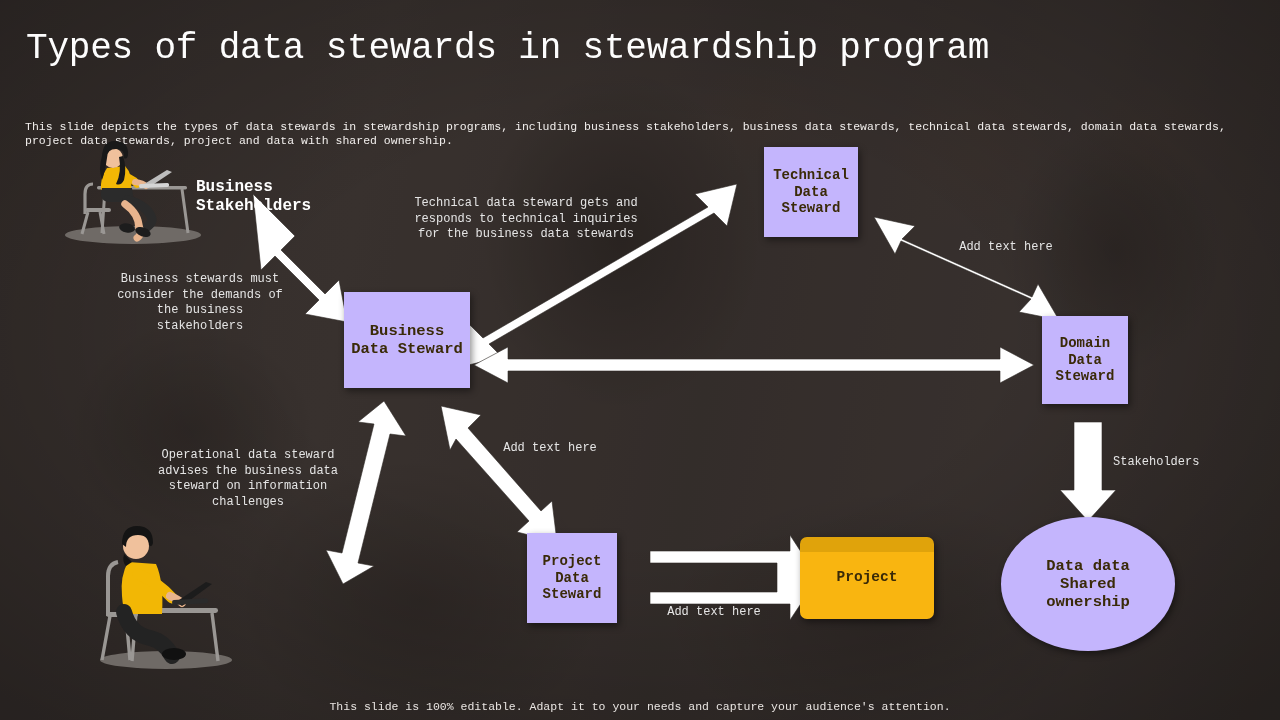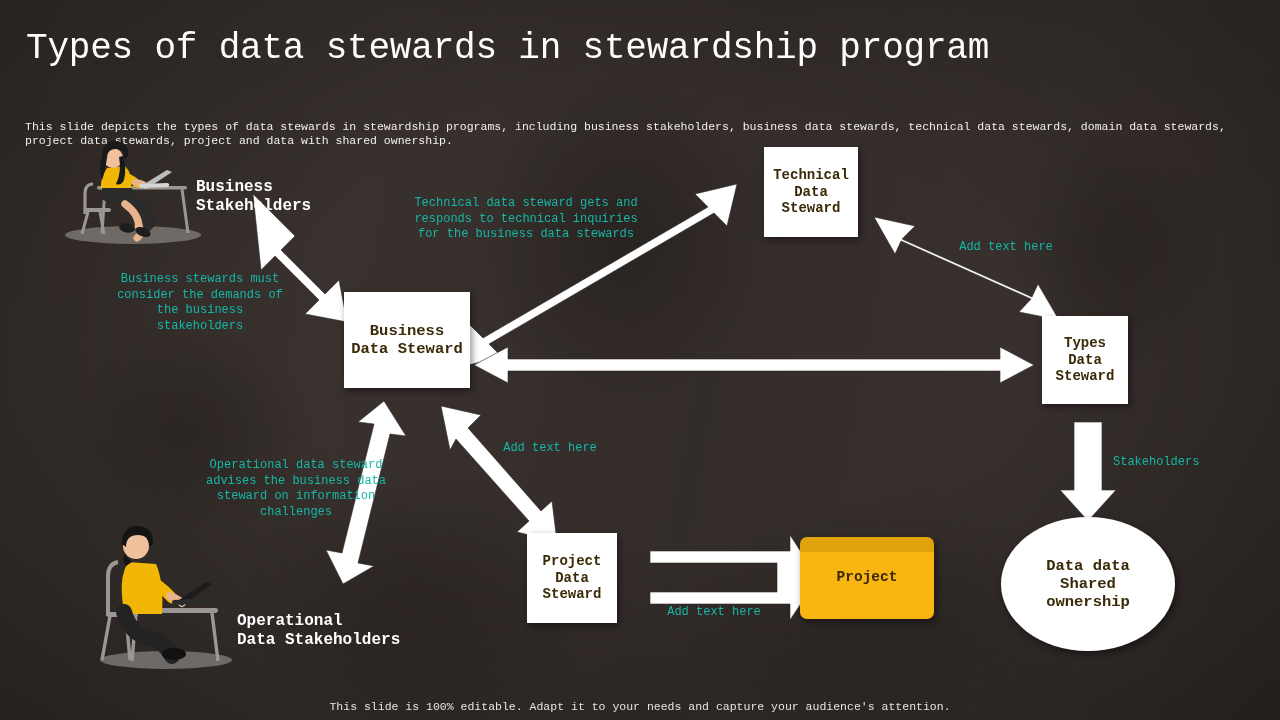--- a/index.html
+++ b/index.html
@@ -79,21 +79,21 @@
     right: 0;
     top: 700px;
     text-align: center;
     font-size: 11.5px;
     color: #e8e4e1;
   }
 
   
   .node {
     position: absolute;
-    background: #ffffff;
+    background: #c4b5fd;
     color: #3a2a08;
     display: flex;
     align-items: center;
     justify-content: center;
     text-align: center;
     font-weight: bold;
     line-height: 1.18;
     box-shadow: 2px 3px 7px rgba(0,0,0,0.45);
     white-space: pre-line;
   }
@@ -121,38 +121,38 @@
   }
   #node-shared-ownership {
     left: 1001px; top: 517px; width: 174px; height: 134px;
     border-radius: 50%;
     font-size: 15.5px;
   }
 
   
   .caption {
     position: absolute;
-    color: #14b8a6;
+    color: #e5e5e5;
     font-size: 12px;
     line-height: 15.5px;
     text-align: center;
     white-space: pre-line;
   }
   .label-bold {
     position: absolute;
     color: #ffffff;
     font-weight: bold;
     font-size: 16px;
     line-height: 19px;
     white-space: pre-line;
   }
   #cap-business-stewards { left: 112px; top: 272px; width: 176px; }
   #cap-technical { left: 406px; top: 196px; width: 240px; }
   #cap-domain { left: 620px; top: 313px; width: 240px; }
-  #cap-operational { left: 146px; top: 458px; width: 204px; margin-left: 48px; }
+  #cap-operational { left: 146px; top: 448px; width: 204px; }
   #cap-add-1 { left: 486px; top: 441px; width: 128px; }
   #cap-add-2 { left: 940px; top: 240px; width: 132px; }
   #cap-add-3 { left: 650px; top: 605px; width: 128px; }
   #cap-stakeholders { left: 1113px; top: 455px; width: 140px; text-align: left; }
 
   #label-business-stakeholders { left: 196px; top: 178px; width: 160px; }
   #label-operational-stakeholders { left: 237px; top: 612px; width: 240px; }
 
   
   .figure { position: absolute; }
@@ -273,39 +273,37 @@
     <path d="M36 54 q-2 8 2 12 l6 -4 z" fill="#141414"></path>
   </svg>
 
   <div class="node" id="node-business-data-steward">Business
 Data Steward</div>
 
   <div class="node" id="node-technical-data-steward">Technical
 Data
 Steward</div>
 
-  <div class="node" id="node-domain-data-steward">Types
+  <div class="node" id="node-domain-data-steward">Domain
 Data
 Steward</div>
 
   <div class="node" id="node-project-data-steward">Project
 Data
 Steward</div>
 
   <div class="node" id="node-project">Project</div>
 
   <div class="node" id="node-shared-ownership">Data data
 Shared
 ownership</div>
 
   <div class="label-bold" id="label-business-stakeholders">Business
 Stakeholders</div>
 
-  <div class="label-bold" id="label-operational-stakeholders">Operational
-Data Stakeholders</div>
 
   <div class="caption" id="cap-business-stewards">Business stewards must consider the demands of the business stakeholders</div>
 
   <div class="caption" id="cap-technical">Technical data steward gets and responds to technical inquiries for the business data stewards</div>
 
 
   <div class="caption" id="cap-operational">Operational data steward advises the business data steward on information challenges</div>
 
   <div class="caption" id="cap-add-1">Add text here</div>
 

